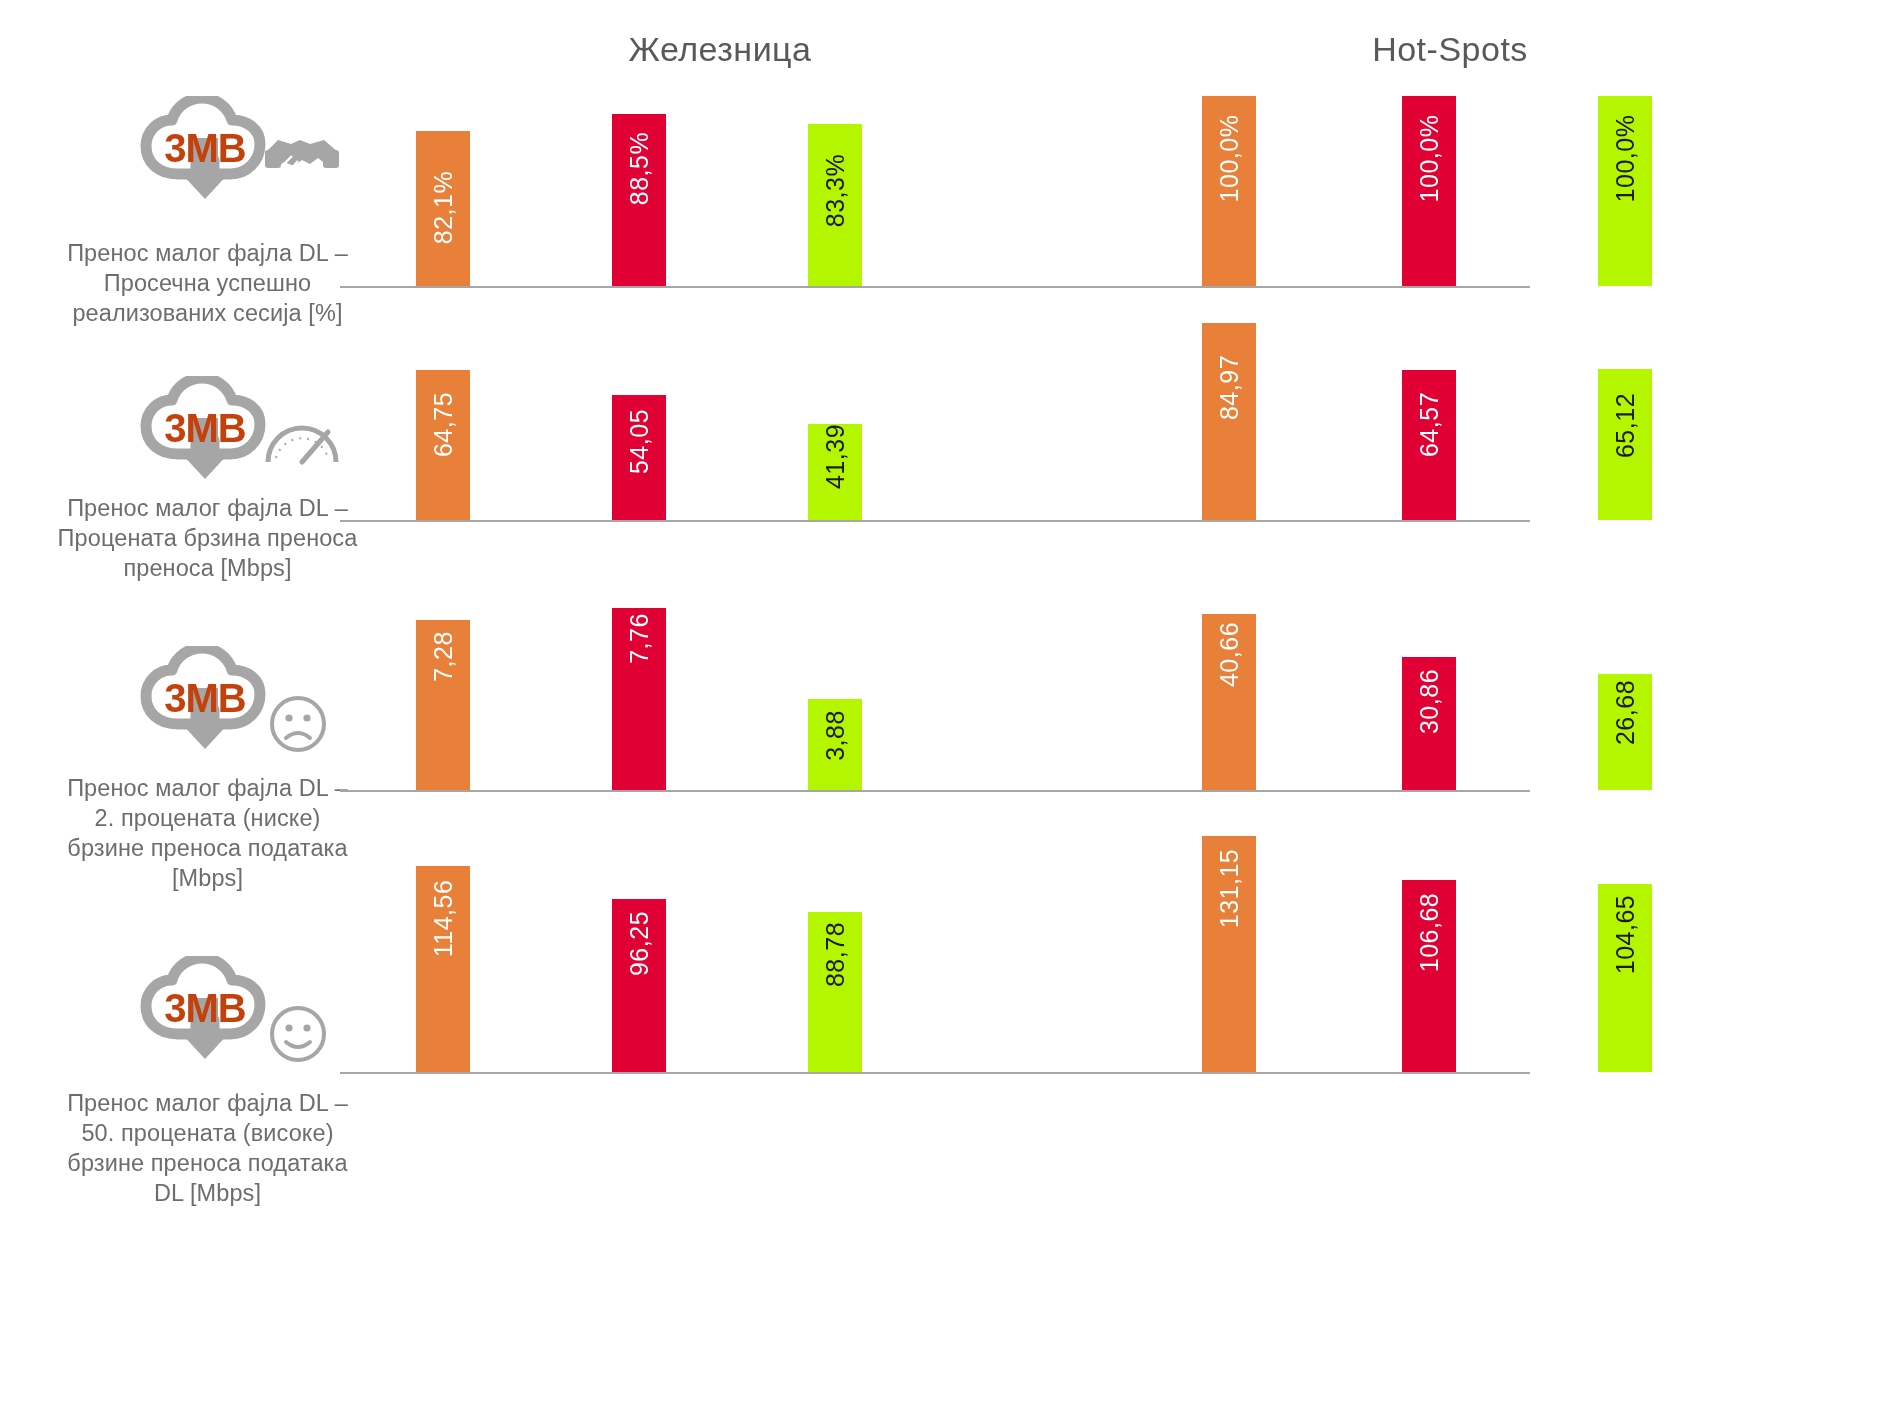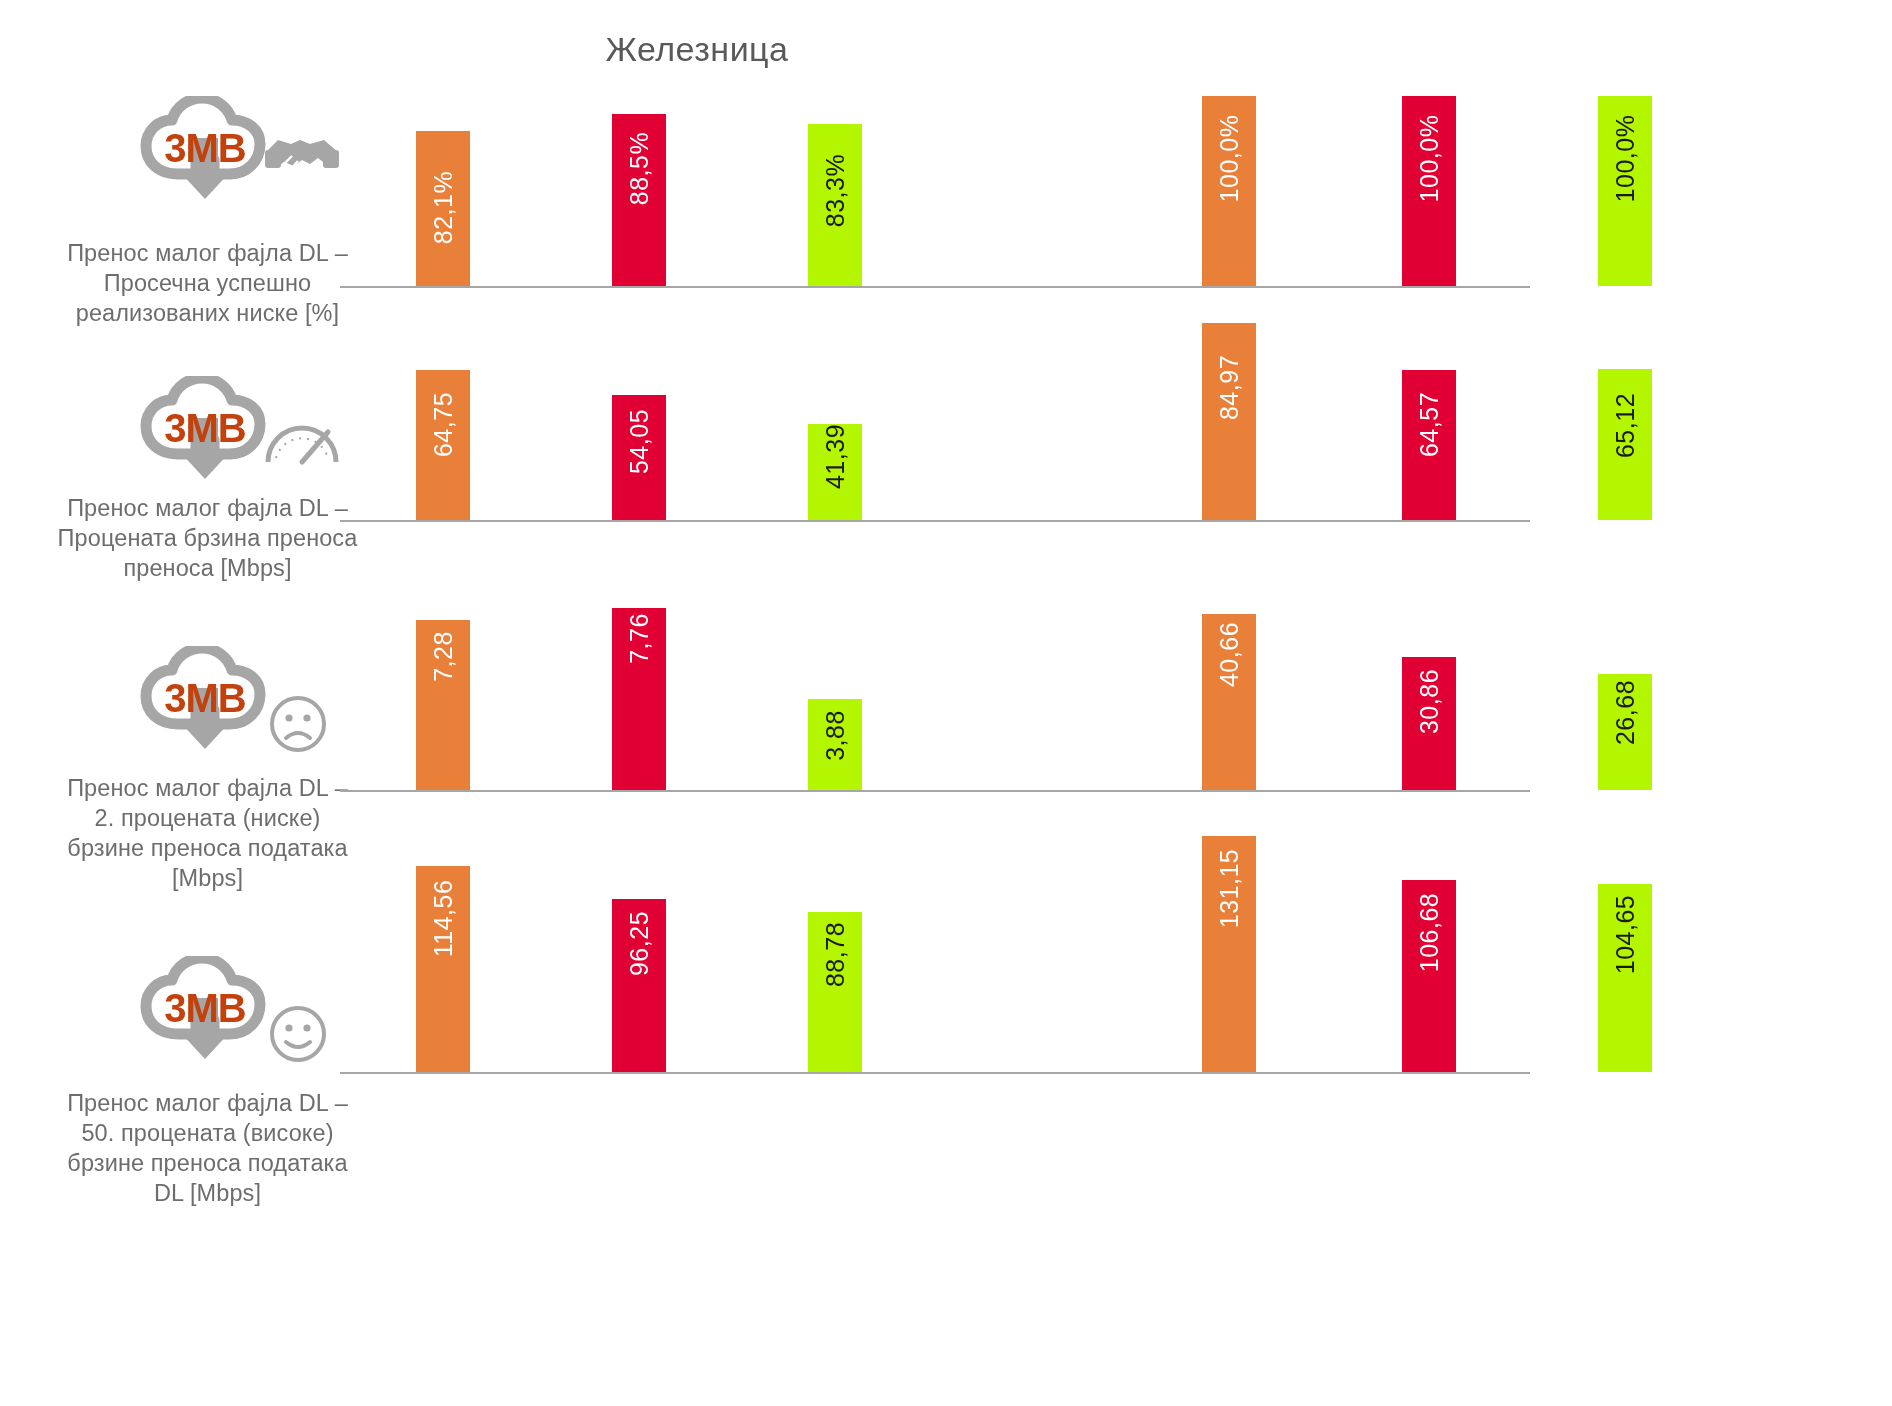--- a/index.html
+++ b/index.html
@@ -19,21 +19,21 @@
   .group-header {
     position: absolute;
     top: 30px;
     font-size: 34px;
     color: #595959;
     font-weight: 400;
     letter-spacing: 0.5px;
     text-align: center;
     white-space: nowrap;
   }
-  #hdr-rail   { left: 487px; width: 420px; }
+  #hdr-rail   { left: 510px; width: 420px; }
   #hdr-hotspot{ left: 1240px; width: 420px; }
 
   
   .row { position: absolute; left: 0; width: 1892px; }
   #row0 { top: 78px;   height: 290px; }
   #row1 { top: 368px;  height: 270px; }
   #row2 { top: 638px;  height: 270px; }
   #row3 { top: 908px;  height: 420px; }
 
   
@@ -99,41 +99,42 @@
   .bar.c-green  { background: #B4F500; }
   .bar.c-orange .vlabel, .bar.c-red .vlabel { color: #ffffff; }
   .bar.c-green  .vlabel { color: #1a1a1a; }
 </style>
 </head>
 <body>
 
 <div id="page">
 
   <div class="group-header" id="hdr-rail">Железница</div>
+  <div class="group-header" id="hdr-hotspot">Hot-Spots</div>
 
   <div class="row" id="row0">
     <div class="iconwrap" id="ico0">
       <svg class="cloud-svg" width="130" height="105" viewBox="0 0 130 105">
         <path d="M38 78 C18 78 6 66 6 50 C6 35 18 24 32 24 C36 10 49 2 62 2 C76 2 88 11 92 24
                  C107 24 120 33 120 48 C120 65 107 78 90 78 L74 78 L74 64 L56 64 L56 78 Z" fill="none" stroke="#A6A6A6" stroke-width="11" stroke-linejoin="round"></path>
         <polygon points="52,42 78,42 78,76 90,76 65,103 40,76 52,76" fill="#A6A6A6"></polygon>
       </svg>
       <div class="mb-text">3MB</div>
       <svg class="side-icon" width="80" height="56" viewBox="0 0 80 56">
         <path d="M4 22 L16 10 L29 14 L38 10 L48 14 L62 10 L76 22 L66 36 L56 28 L48 34
                  L40 30 L32 36 L22 32 L14 38 Z" fill="#A6A6A6"></path>
         <path d="M22 34 L30 26 M28 40 L36 31 M34 45 L42 36 M41 49 L48 41" stroke="#ffffff" stroke-width="2.4" fill="none"></path>
         <rect x="3" y="20" width="16" height="18" rx="3" fill="#A6A6A6"></rect>
         <rect x="61" y="20" width="16" height="18" rx="3" fill="#A6A6A6"></rect>
       </svg>
     </div>
     <div class="rowlabel" id="lbl0">
       <div>Пренос малог фајла   DL –</div>
       <div>Просечна успешно</div>
-      <div>реализованих ниске   [%]</div>
+      <div>реализованих сесија   [%]</div>
     </div>
     <div class="axis" style="left:340px; width:1190px; top:208px;"></div>
     <div class="plot" style="top:18px; height:190px;">
       <div class="bar c-orange" style="left:76px; height:155px;">
         <span class="vlabel" style="top:62px;">82,1%</span>
         </div>
       <div class="bar c-red" style="left:272px; height:172px;">
         <span class="vlabel" style="top:40px;">88,5%</span>
         </div>
       <div class="bar c-green" style="left:468px; height:162px;">

